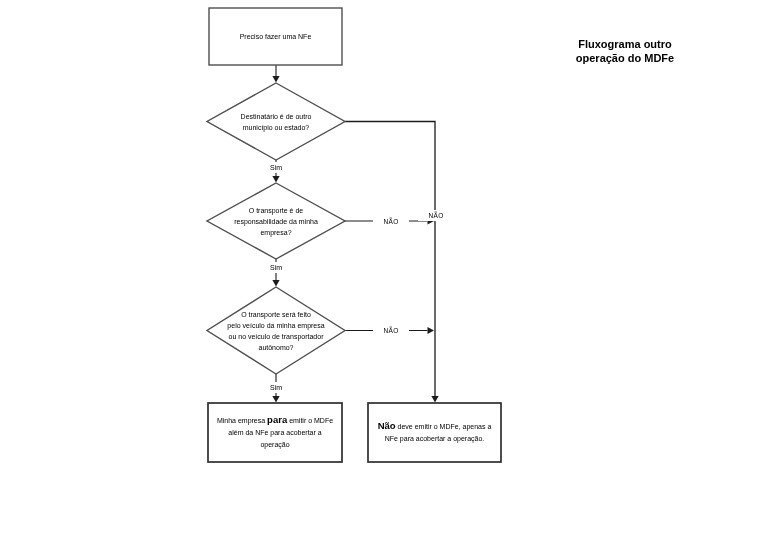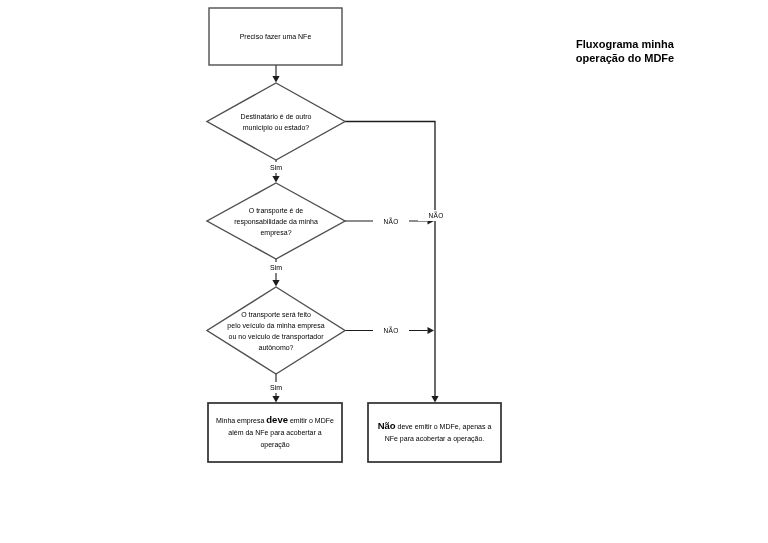--- a/index.html
+++ b/index.html
@@ -124,21 +124,21 @@
 
     <rect class="shape" x="209" y="8" width="133" height="57"></rect>
     <polygon class="shape" points="276,83 345,121.5 276,160 207,121.5"></polygon>
     <polygon class="shape" points="276,183 345,221 276,259 207,221"></polygon>
     <polygon class="shape" points="276,287 345,330.5 276,374 207,330.5"></polygon>
     <rect class="result-shape" x="208" y="403" width="134" height="59"></rect>
     <rect class="result-shape" x="368" y="403" width="133" height="59"></rect>
   </svg>
 
   <div class="page-title">
-    <div>Fluxograma minha</div>
+    <div>Fluxograma outro</div>
     <div>operação do MDFe</div>
   </div>
 
   <div class="node-label" style="left:209px; top:8px; width:133px; height:57px;">
     <div>Preciso fazer uma NFe</div>
   </div>
 
   <div class="node-label" style="left:211px; top:95px; width:130px; height:53px;">
     <div>Destinatário é de outro</div>
     <div>município ou estado?</div>
@@ -152,21 +152,21 @@
 
   <div class="node-label" style="left:211px; top:298px; width:130px; height:65px;">
     <div>O transporte será feito</div>
     <div>pelo veículo da minha empresa</div>
     <div>ou no veículo de transportador</div>
     <div>autônomo?</div>
   </div>
 
   <div class="node-label result-label" style="left:211px; top:404px; width:128px; height:57px;">
     <div>
-      <span>Minha empresa </span><span class="emph">deve</span><span> emitir o MDFe</span>
+      <span>Minha empresa </span><span class="emph">para</span><span> emitir o MDFe</span>
     </div>
     <div>além da NFe para acobertar a</div>
     <div>operação</div>
   </div>
 
   <div class="node-label result-label" style="left:371px; top:404px; width:127px; height:57px;">
     <div>
       <span class="emph">Não</span><span> deve emitir o MDFe, apenas a</span>
     </div>
     <div>NFe para acobertar a operação.</div>

